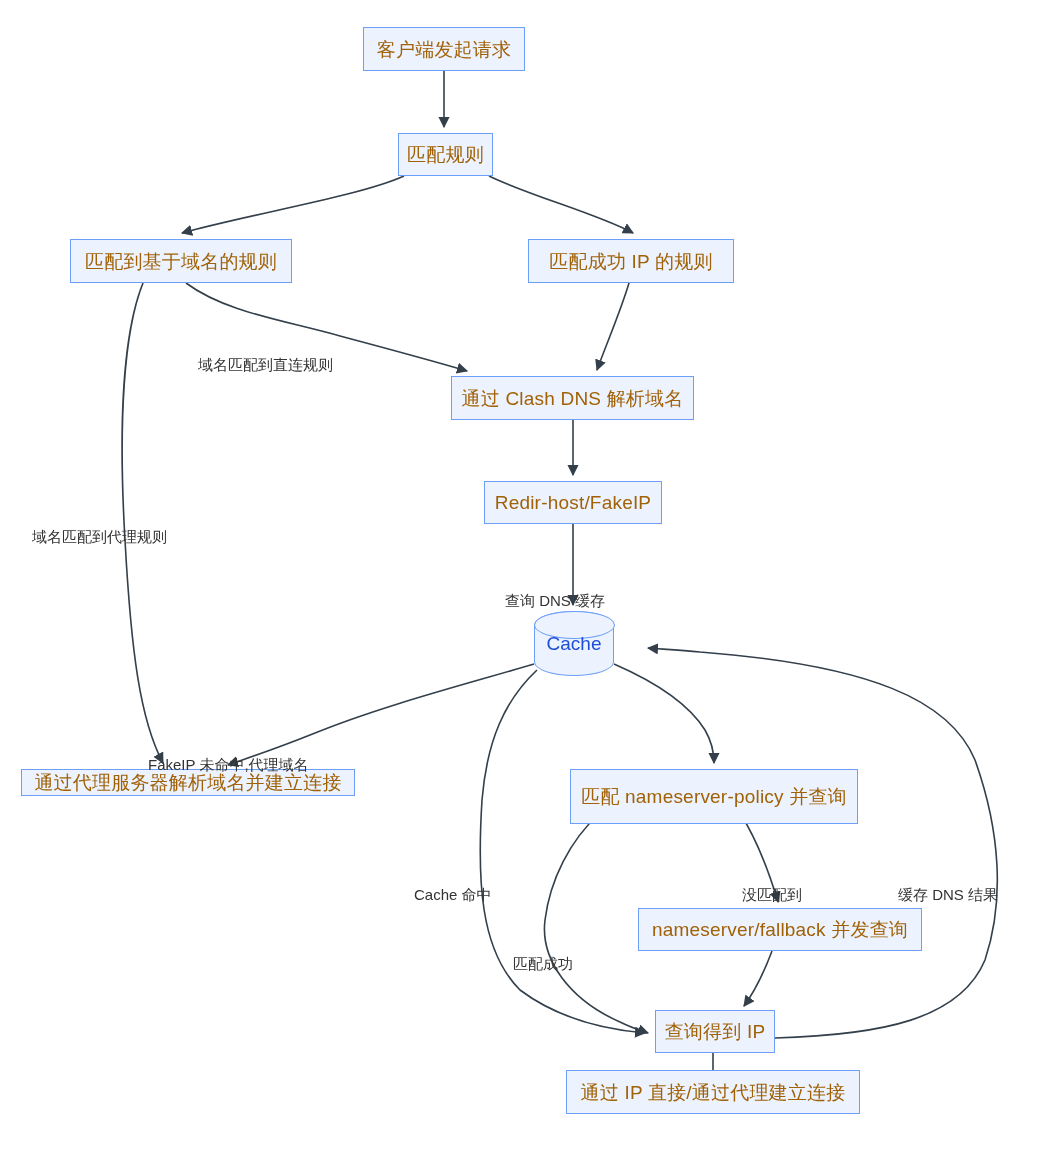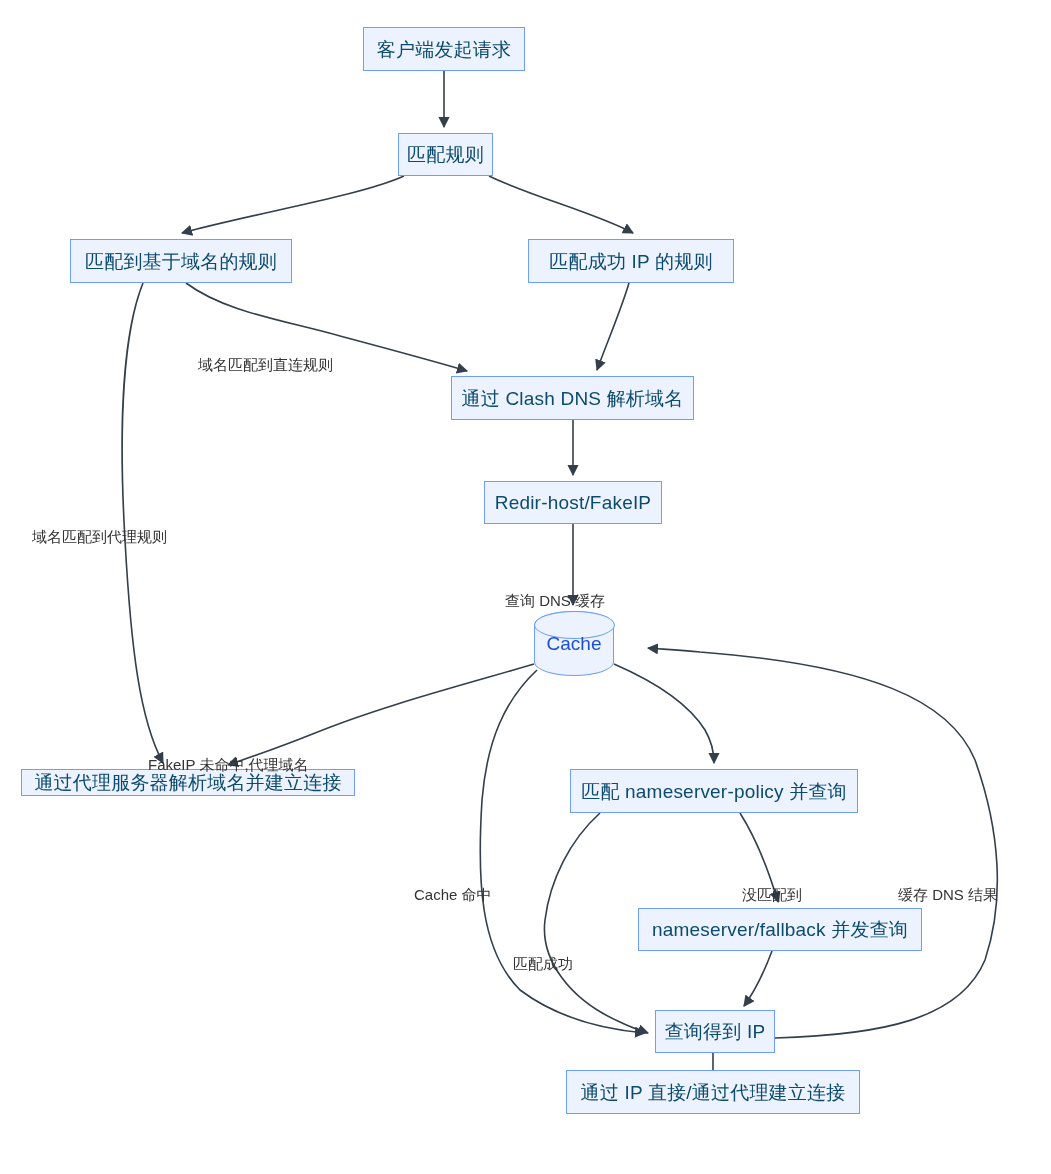--- a/index.html
+++ b/index.html
@@ -23,21 +23,21 @@
     top: 0;
     width: 1051px;
     height: 1174px;
     pointer-events: none;
   }
   .node {
     position: absolute;
     box-sizing: border-box;
     background: #ECF2FE;
     border: 1.3px solid #6D9EF8;
-    color: #0c4a6e;
+    color: #a16207;
     font-size: 19px;
     line-height: 1;
     display: flex;
     align-items: center;
     justify-content: center;
     white-space: nowrap;
     letter-spacing: 0.2px;
   }
   .cyl {
     position: absolute;
@@ -150,21 +150,21 @@
   </div>
 
   <div class="cyl" style="left:534px; top:611px; width:80px; height:65px;">
     <span>Cache</span>
   </div>
 
   <div class="node" style="left:21px; top:769px; width:334px; height:27px;">
     <span>通过代理服务器解析域名并建立连接</span>
   </div>
 
-  <div class="node" style="left:570px; top:769px; width:288px; height:44px;">
+  <div class="node" style="left:570px; top:769px; width:288px; height:55px;">
     <span>匹配 nameserver-policy 并查询</span>
   </div>
 
   <div class="node" style="left:638px; top:908px; width:284px; height:43px;">
     <span>nameserver/fallback 并发查询</span>
   </div>
 
   <div class="node" style="left:655px; top:1010px; width:120px; height:43px;">
     <span>查询得到 IP</span>
   </div>

